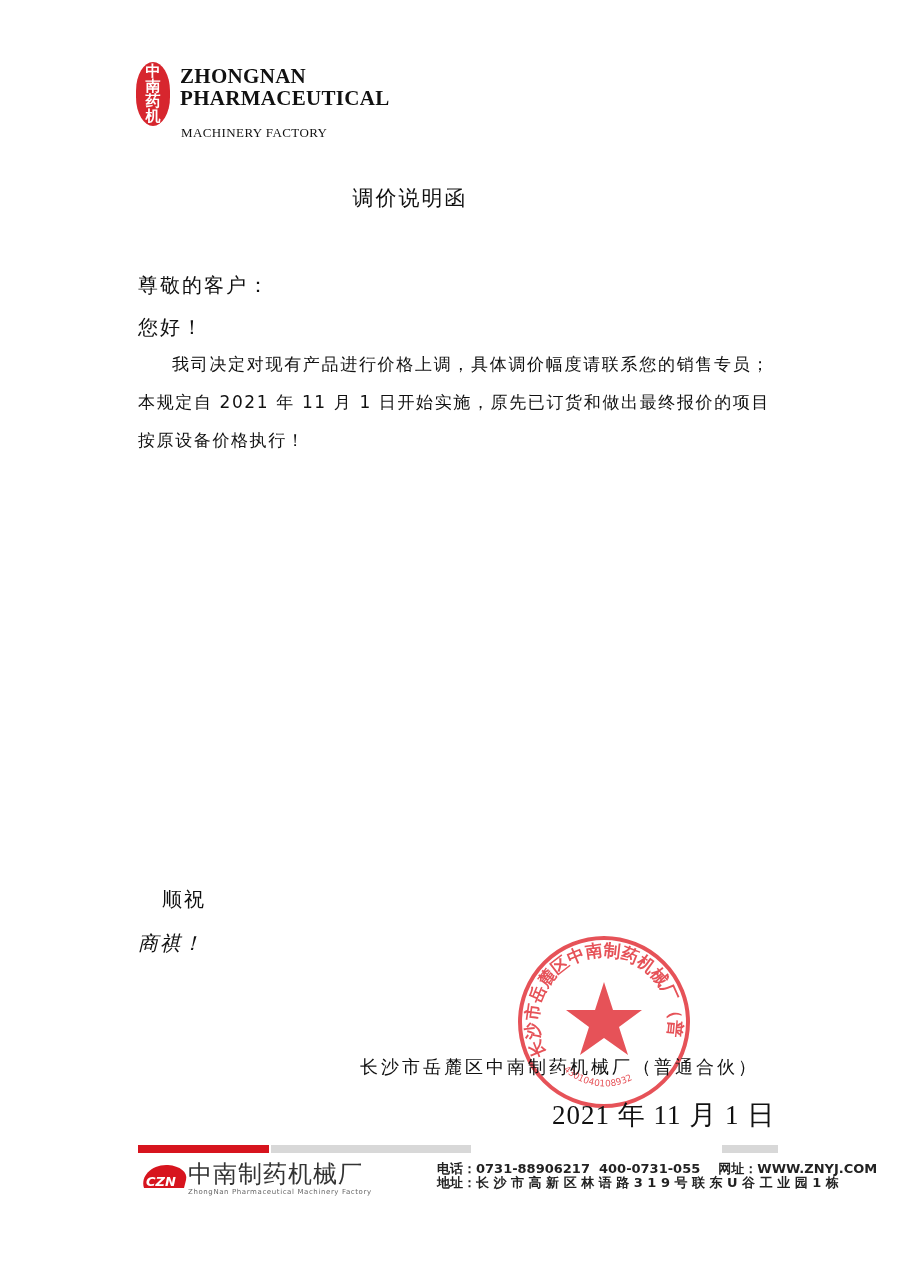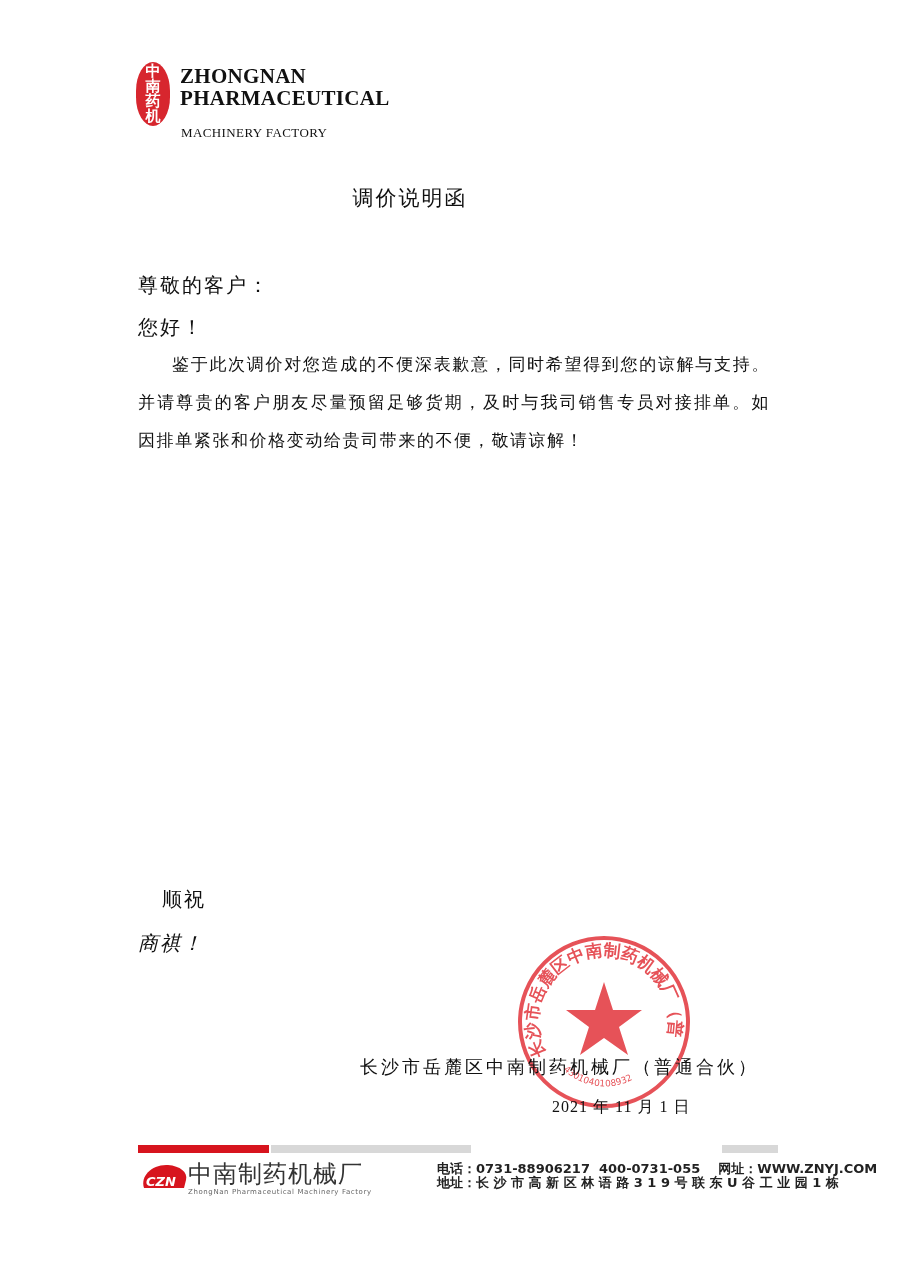--- a/index.html
+++ b/index.html
@@ -44,21 +44,21 @@
     .greeting { left: 138px; font-family: "DejaVu Sans", sans-serif; font-size: 20px; letter-spacing: 2px; text-align: right; }
     .para { text-indent: 2em; margin: 0; }
 
     
     .sig-company {
       left: 360px; top: 1055px; font-family: "DejaVu Sans", sans-serif;
       font-size: 18px; letter-spacing: 3px;
     }
     .sig-date {
       left: 552px; top: 1097px; font-family: "Liberation Serif", serif;
-      font-size: 16px; letter-spacing: 1px;
+      font-size: 27px; letter-spacing: 1px;
     }
 
     
     .stamp { left: 516px; top: 934px; width: 176px; height: 176px; opacity: 0.85; }
 
     
     .bar-red { left: 138px; top: 1145px; width: 131px; height: 8px; background: #d7141e; }
     .bar-gray1 { left: 271px; top: 1145px; width: 200px; height: 8px; background: #d8d8d8; }
     .bar-gray2 { left: 722px; top: 1145px; width: 56px; height: 8px; background: #d8d8d8; }
 
@@ -90,21 +90,21 @@
 <div class="abs logo-line1">ZHONGNAN</div>
 <div class="abs logo-line2">PHARMACEUTICAL</div>
 <div class="abs logo-line3">MACHINERY FACTORY</div>
 
 <div class="abs title">调价说明函</div>
 
 <div class="abs greeting" style="top:272px;">尊敬的客户：</div>
 <div class="abs greeting" style="top:314px;">您好！</div>
 
 <div class="abs body-text" style="top:345px;">
-  <p class="para">鉴于此次调价对您造成的不便深表歉意，同时希望得到您的谅解与支持。并请尊贵的客户朋友尽量预留足够货期，及时与我司销售专员对接排单。如因排单紧张和价格变动给贵司带来的不便，敬请谅解！</p>
+  <p class="para">我司决定对现有产品进行价格上调，具体调价幅度请联系您的销售专员；本规定自 2021 年 11 月 1 日开始实施，原先已订货和做出最终报价的项目按原设备价格执行！</p>
 </div>
 
 <div class="abs greeting" style="left:162px; top:886px;">顺祝</div>
 <div class="abs greeting" style="top:930px;font-style:italic;">商祺！</div>
 
 <svg class="abs stamp" viewBox="0 0 176 176">
   <defs>
     <path id="arcTop" d="M 30 120 A 66 66 0 1 1 150 110" fill="none"></path>
     <path id="arcBottom" d="M 42 130 A 60 60 0 0 0 132 134" fill="none"></path>
   </defs>

